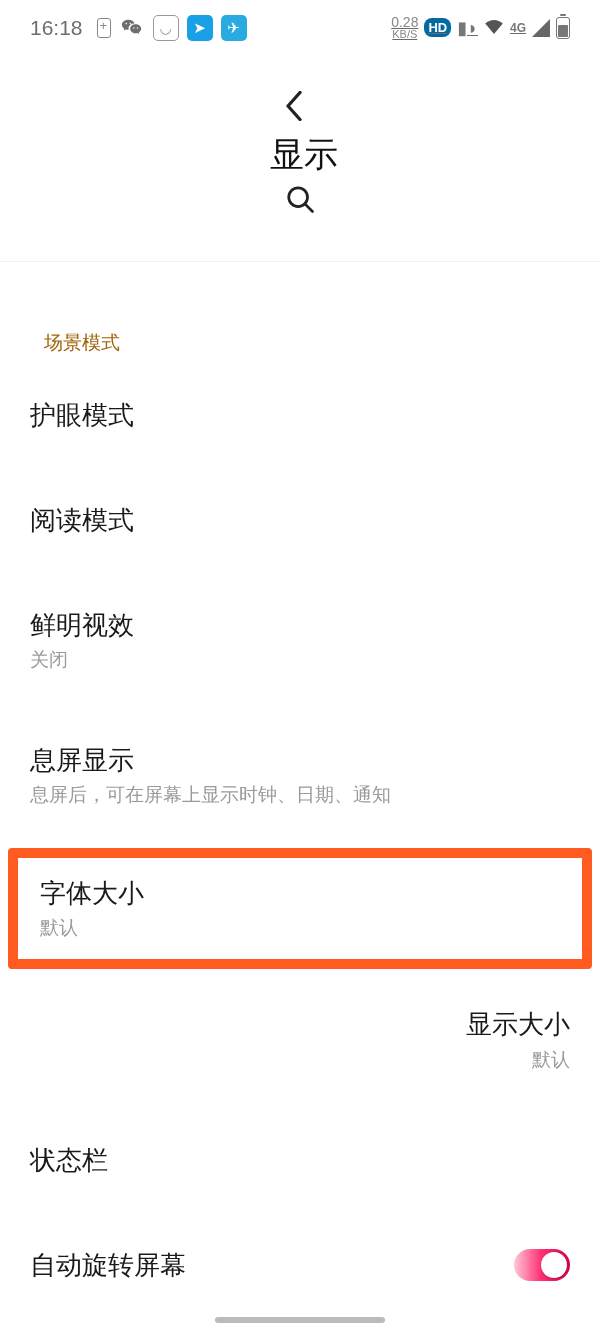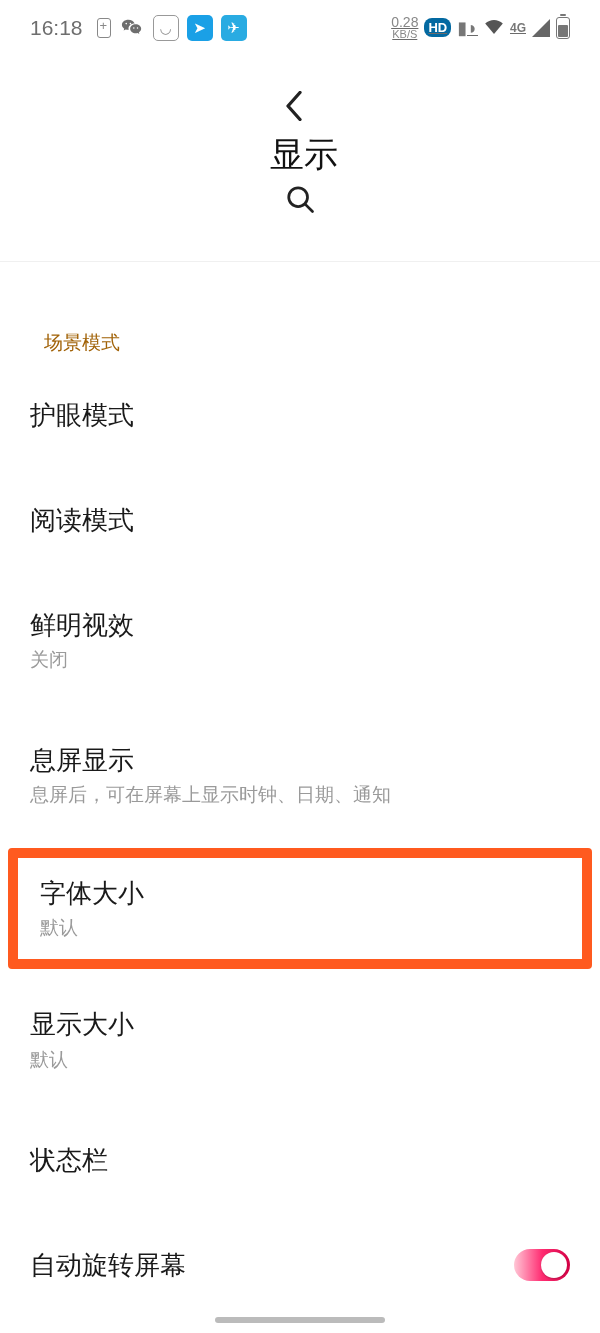--- a/index.html
+++ b/index.html
@@ -173,21 +173,21 @@
 
   <div class="highlight-wrap">
     <div class="row">
       <div class="row-main">
         <div class="row-title">字体大小</div>
         <div class="row-sub">默认</div>
       </div>
     </div>
   </div>
 
-  <div class="row" style="margin-top:2px;">
+  <div class="row" style="margin-top:2px;text-align:right;">
     <div class="row-main">
       <div class="row-title">显示大小</div>
       <div class="row-sub">默认</div>
     </div>
   </div>
 
   <div class="row">
     <div class="row-main">
       <div class="row-title">状态栏</div>
     </div>

